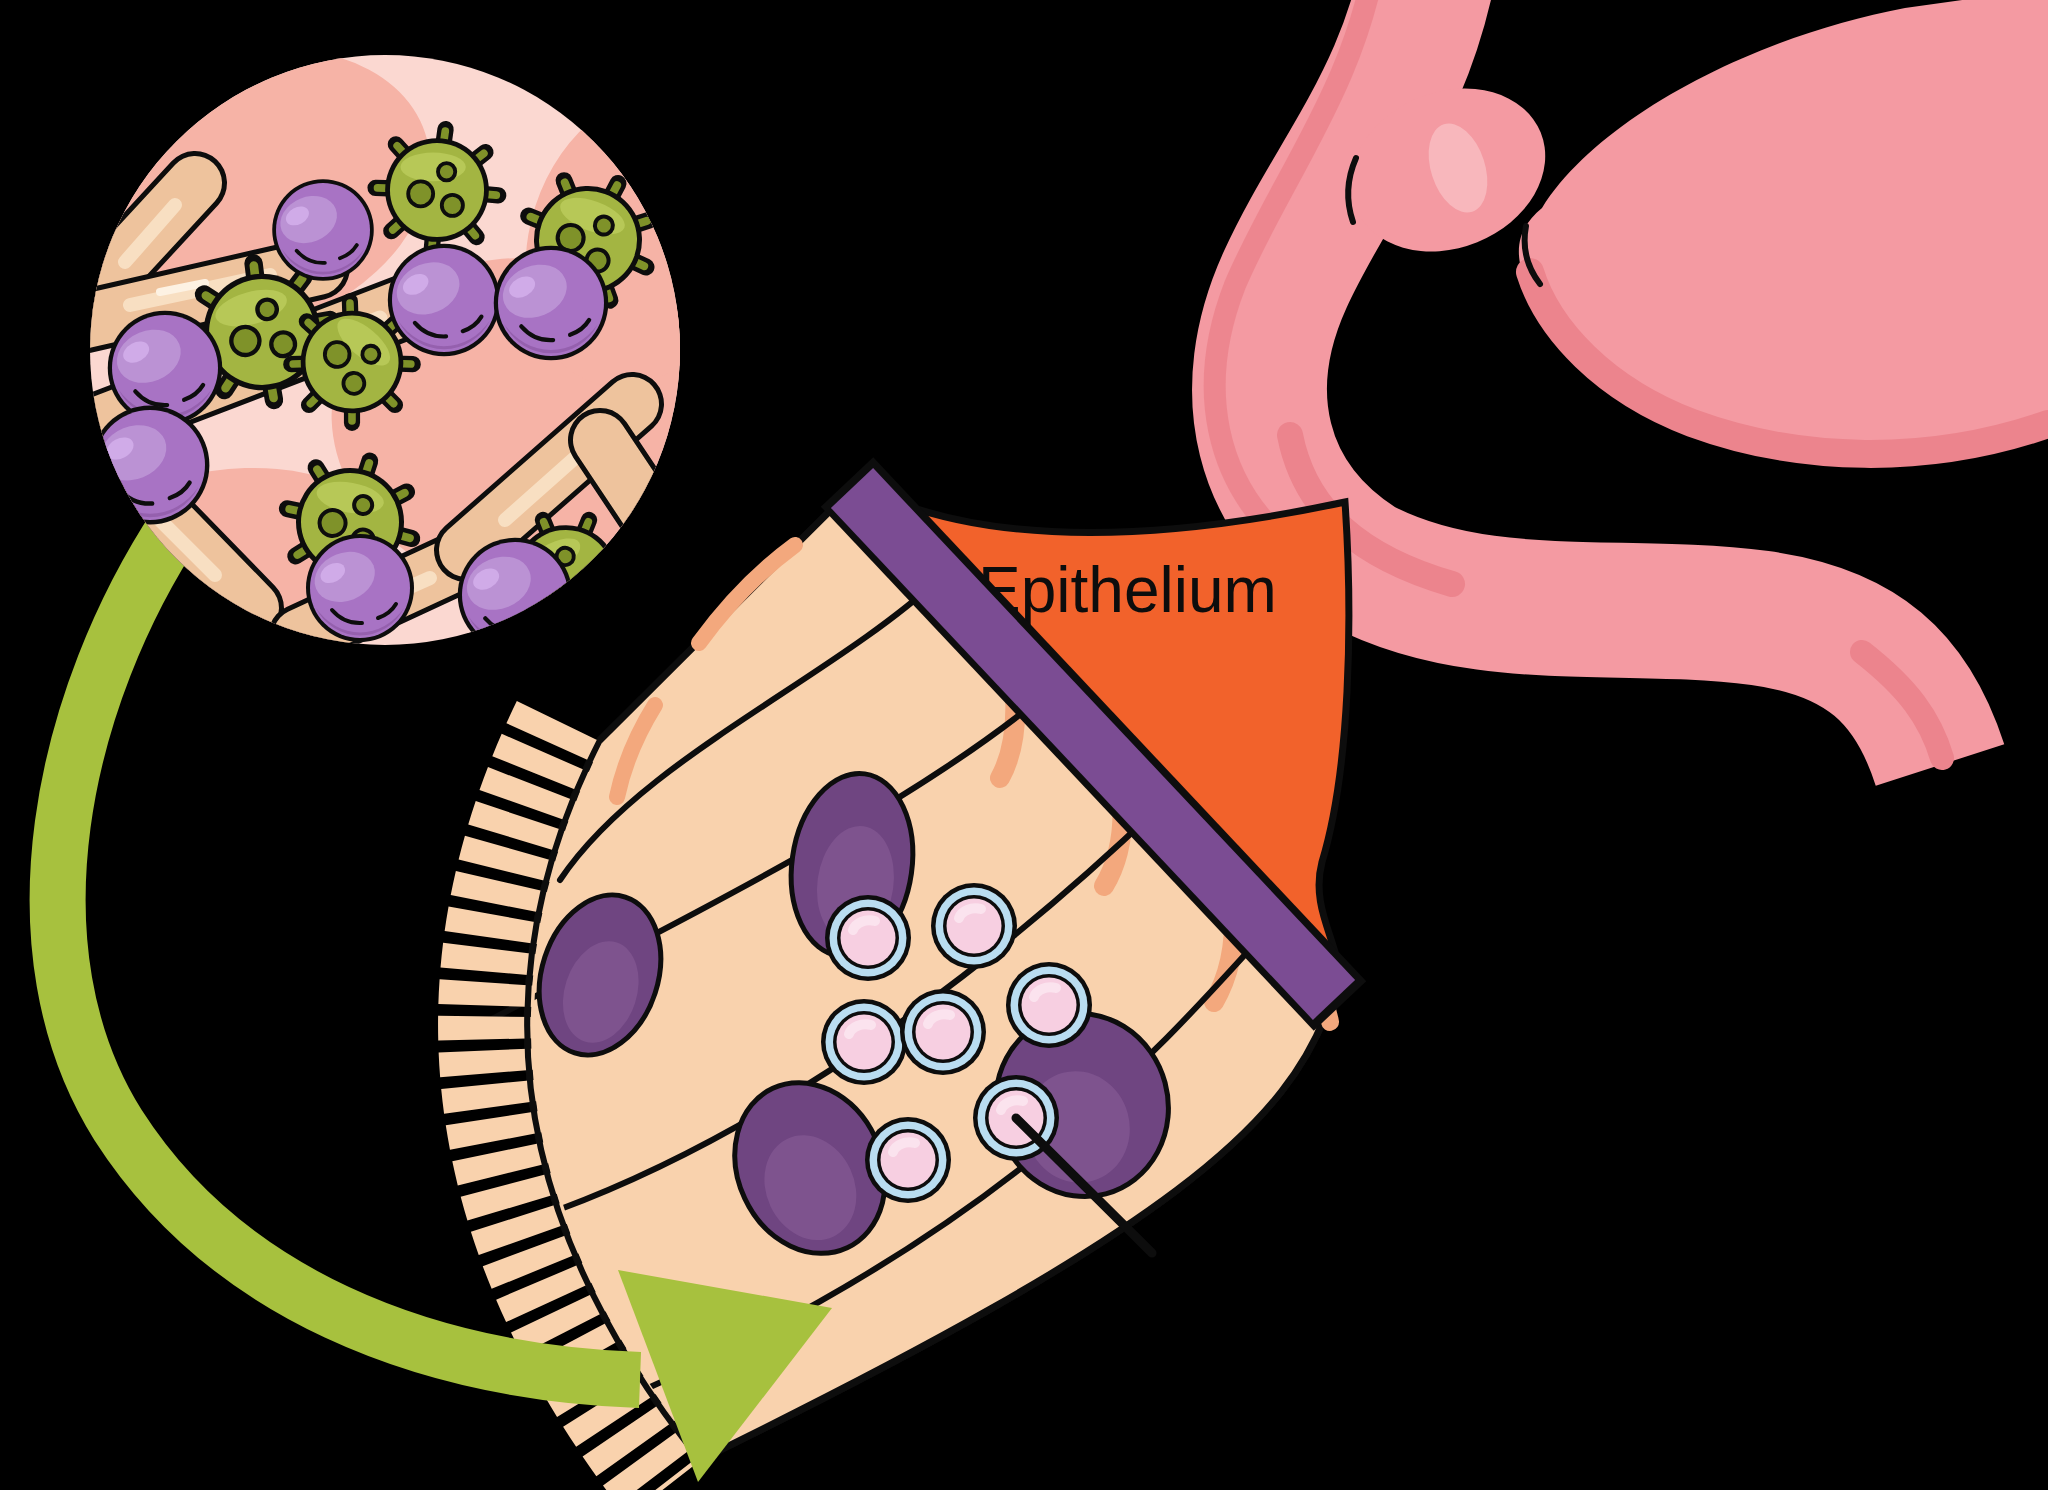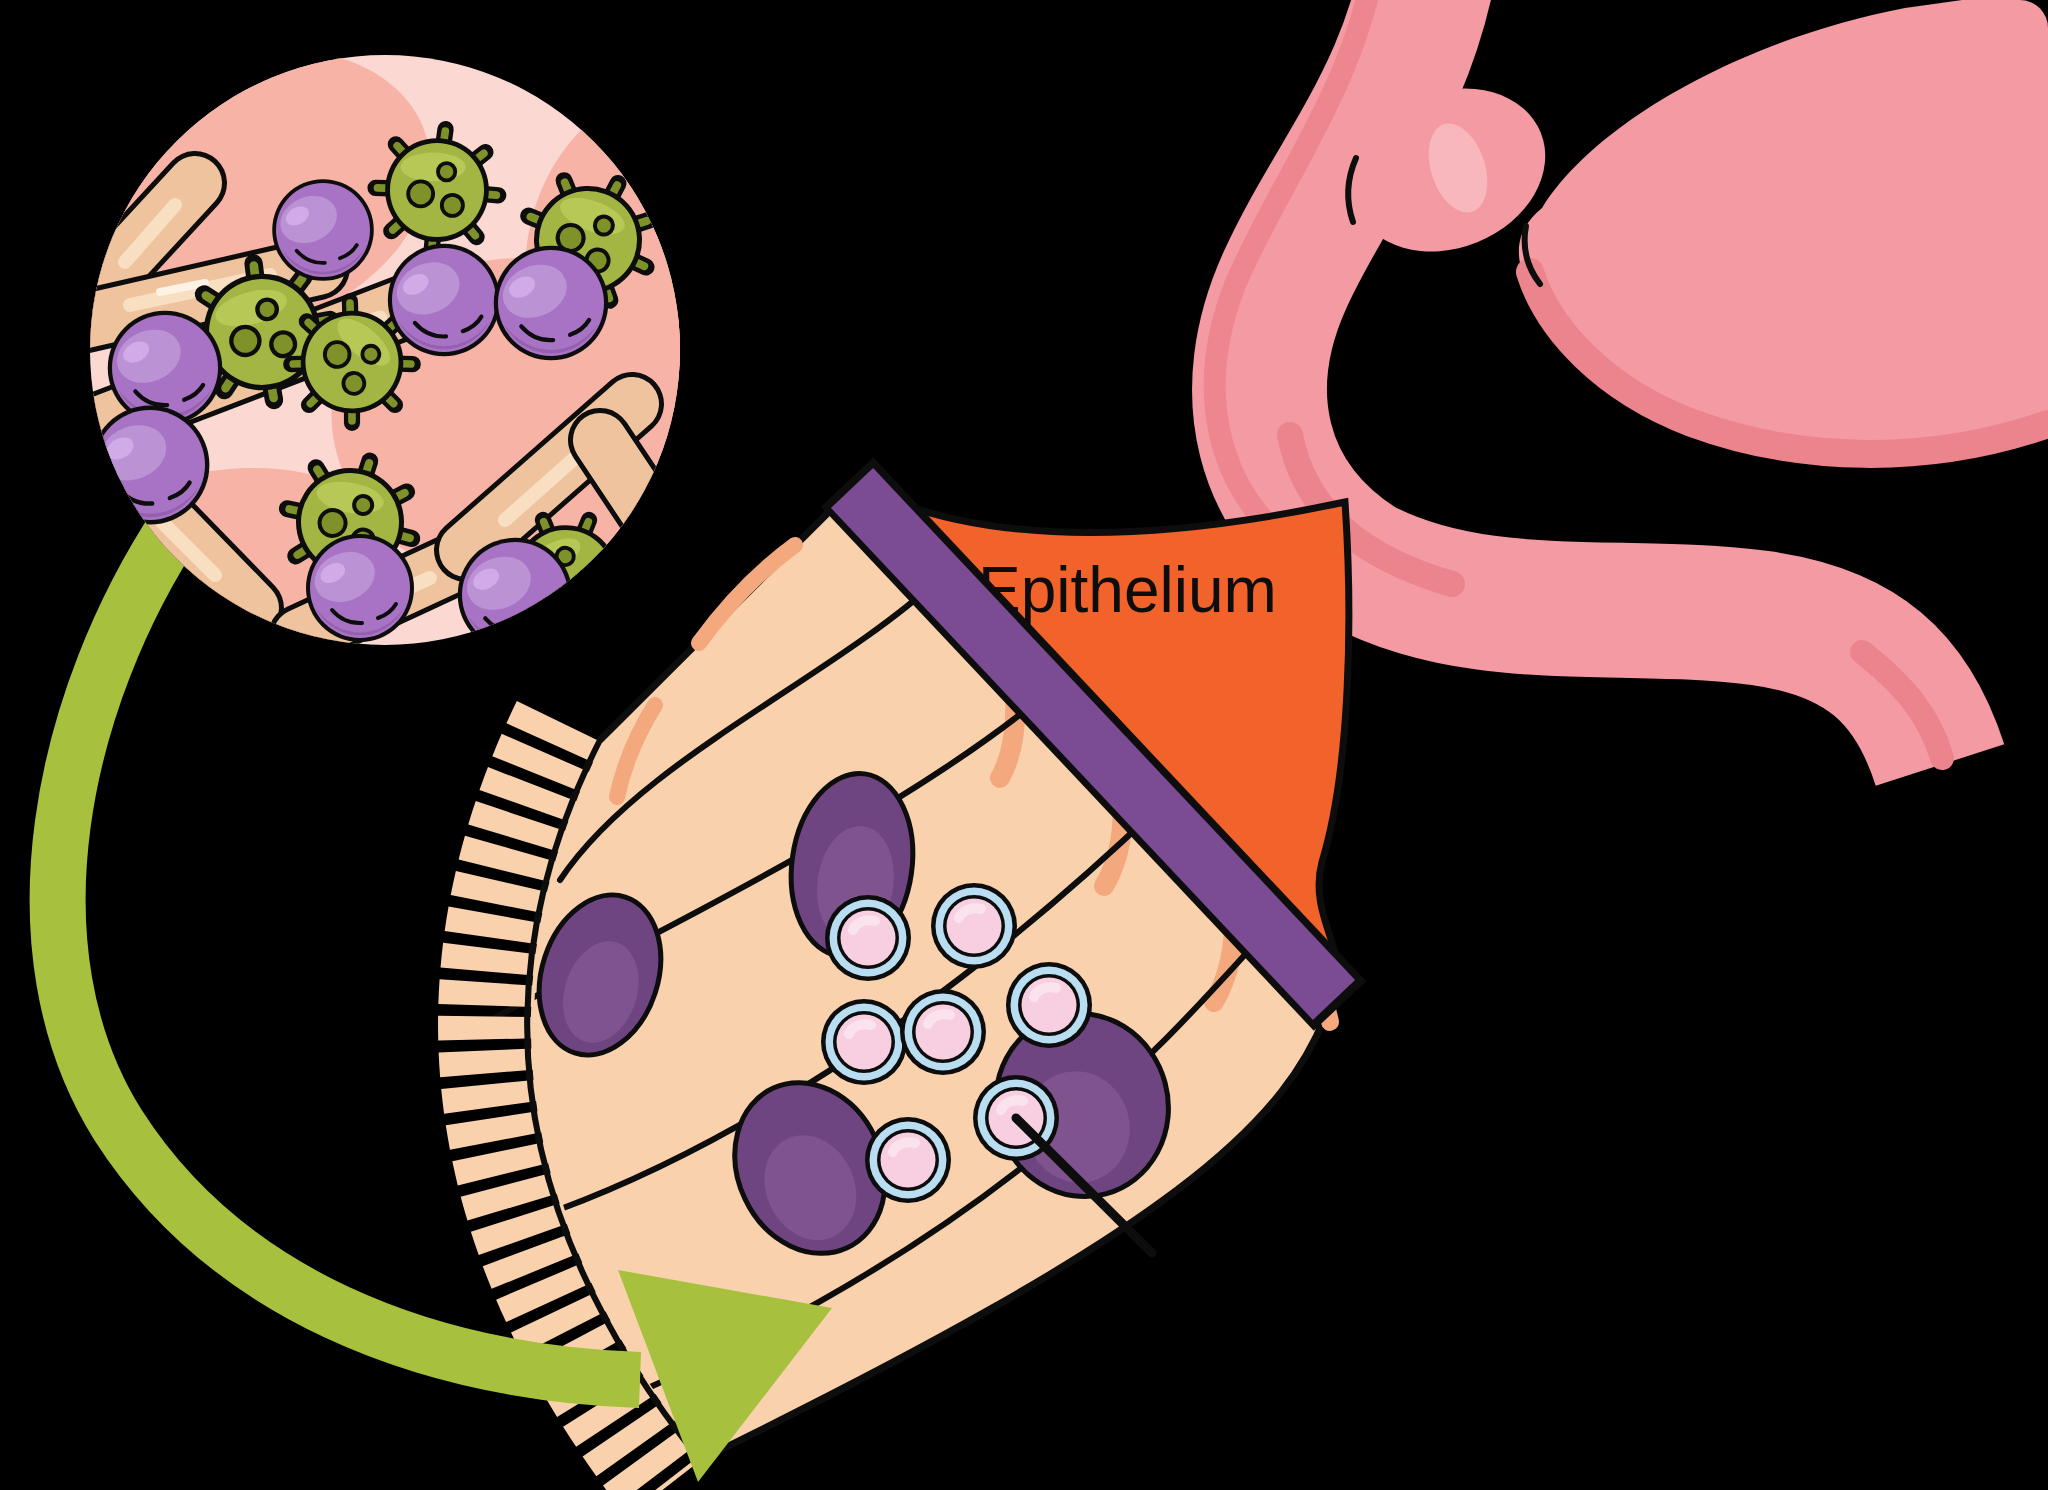--- a/index.html
+++ b/index.html
@@ -1,17 +1,17 @@
 <!DOCTYPE html>
 <html style="--bg: #000000; --ink: #0d0d0d; --circleBg: #fbd8d1; --blob: #f6b3a6; --rod: #eec39d; --rodStreak: #f8dfc2; --rodGloss: #fdf2e3; --coccus: #a873c4; --coccusHi: #bb92d4; --coccusSpot: #d0abe8; --coccusShade: #9560ae; --virus: #a3b542; --virusHi: #b7c857; --virusSpot: #7f9229; --arrow: #a7c13e; --cell: #f9d2ad; --cellStreak: #f3a87d; --nucleus: #6f4581; --nucleusHi: #7e538e; --vesRing: #b9ddf1; --vesCore: #f7cfe1; --vesHi: #fbe3ee; --band: #7b4c93; --wedge: #f2622b; --stomach: #f49aa2; --stomachShade: #ec848d; --stomachHi: #f8b7bc;"><head>
 <meta charset="utf-8">
 <style>
   html,body{margin:0;padding:0;background:#000;}
   .stage{position:relative;width:2048px;height:1490px;background:var(--bg,#000);overflow:hidden;
-         font-family:"Liberation Sans", sans-serif;border-radius:28px;}
+         font-family:"Liberation Sans", sans-serif;}
   svg{display:block}
   .rod-o{stroke:var(--ink);stroke-linecap:round;}
   .rod-i{stroke:var(--rod);stroke-linecap:round;}
   .rod-streak{stroke:var(--rodStreak);stroke-linecap:round;}
   .rod-gloss{stroke:var(--rodGloss);stroke-linecap:round;}
   .coccus-outline{fill:var(--ink);}
   .coccus-body{fill:var(--coccus);}
   .coccus-hi{fill:var(--coccusHi);}
   .coccus-spot{fill:var(--coccusSpot);}
   .coccus-shade{fill:var(--coccusShade);}

